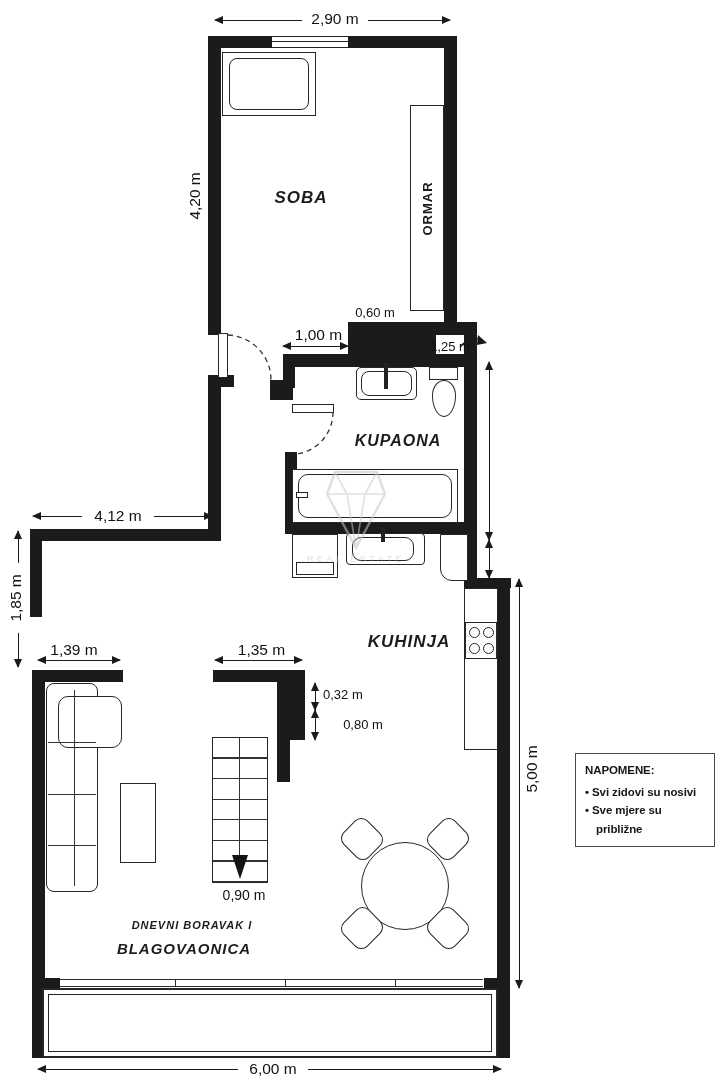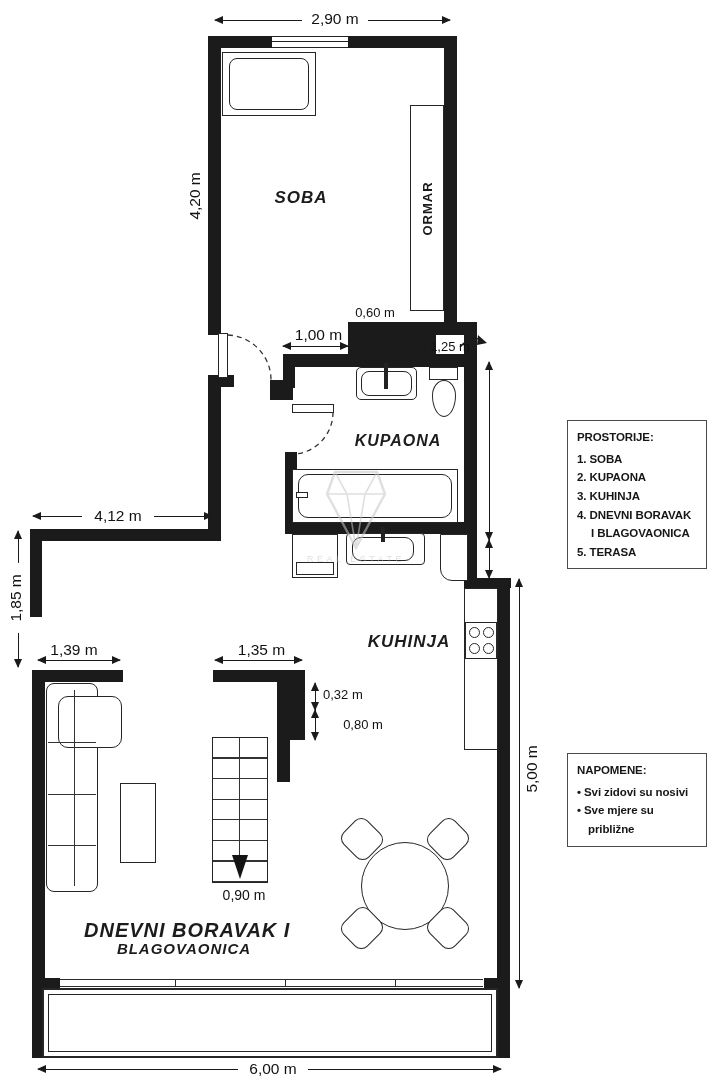--- a/index.html
+++ b/index.html
@@ -151,21 +151,21 @@
   <div class="thin" style="left:430px;top:822px;width:36px;height:34px;border-radius:9px;transform:rotate(-45deg);"></div>
   <div class="thin" style="left:344px;top:911px;width:36px;height:34px;border-radius:9px;transform:rotate(-45deg);"></div>
   <div class="thin" style="left:430px;top:911px;width:36px;height:34px;border-radius:9px;transform:rotate(45deg);"></div>
 
   <div class="thin" style="left:42px;top:988px;width:456px;height:70px;border-width:2px;z-index:2;"></div>
   <div class="thin" style="left:48px;top:994px;width:444px;height:58px;border-width:1.1px;z-index:2;"></div>
 
   <div class="room" style="left:246px;top:188px;width:110px;font-size:17px;">SOBA</div>
   <div class="room" style="left:338px;top:432px;width:120px;font-size:16px;">KUPAONA</div>
   <div class="room" style="left:349px;top:632px;width:120px;font-size:17px;">KUHINJA</div>
-  <div class="room" style="left:84px;top:919px;width:200px;font-size:20px;">DNEVNI BORAVAK I</div>
+  <div class="room" style="left:92px;top:919px;width:200px;font-size:11px;">DNEVNI BORAVAK I</div>
   <div class="room" style="left:84px;top:940px;width:200px;font-size:15px;">BLAGOVAONICA</div>
 
   <div class="dimh" style="left:215px;top:20px;width:235px;"></div>
   <div class="dlab big" style="left:302px;top:10px;width:60px;">2,90 m</div>
 
   <div class="dlab big rot" style="left:152px;top:187px;width:80px;background:transparent;">4,20 m</div>
 
   <div class="dimh" style="left:283px;top:346px;width:65px;"></div>
   <div class="dlab big" style="left:283px;top:326px;width:65px;background:transparent;">1,00 m</div>
 
@@ -198,31 +198,23 @@
   <div class="dimv" style="left:315px;top:683px;height:27px;"></div>
   <div class="dimv" style="left:315px;top:710px;height:30px;"></div>
   <div class="dlab sm" style="left:320px;top:688px;width:48px;text-align:left;background:transparent;">0,32 m</div>
   <div class="dlab sm" style="left:336px;top:718px;width:48px;text-align:center;background:transparent;">0,80 m</div>
 
   <div class="dlab" style="left:212px;top:887px;width:58px;background:transparent;">0,90 m</div>
 
   <div class="dimh" style="left:38px;top:1069px;width:463px;"></div>
   <div class="dlab big" style="left:238px;top:1060px;width:64px;">6,00 m</div>
 
-  <div class="panel" style="top:420px;">
-    <div class="ttl">PROSTORIJE:</div>
-    <div class="li">1. SOBA</div>
-    <div class="li">2. KUPAONA</div>
-    <div class="li">3. KUHINJA</div>
-    <div class="li">4. DNEVNI BORAVAK I BLAGOVAONICA</div>
-    <div class="li">5. TERASA</div>
-  </div>
-
-
-  <div class="panel" style="top:753px;">
+
+
+  <div class="panel" style="top:753px;margin-left:8px;">
     <div class="ttl">NAPOMENE:</div>
     <div class="nl">Svi zidovi su nosivi</div>
     <div class="nl">Sve mjere su približne</div>
   </div>
 
   <div id="watermark">
     <svg width="66" height="84" viewBox="0 0 66 84" style="display:block;margin:0 auto;">
       <path d="M12,4 L54,4 L62,26 L33,80 L4,26 Z" fill="none" stroke="#c6c6c6" stroke-width="2.4"></path>
       <path d="M4,26 L62,26 M12,4 L24,26 L33,80 M54,4 L42,26 L33,80" fill="none" stroke="#c6c6c6" stroke-width="1.6"></path>
     </svg>

